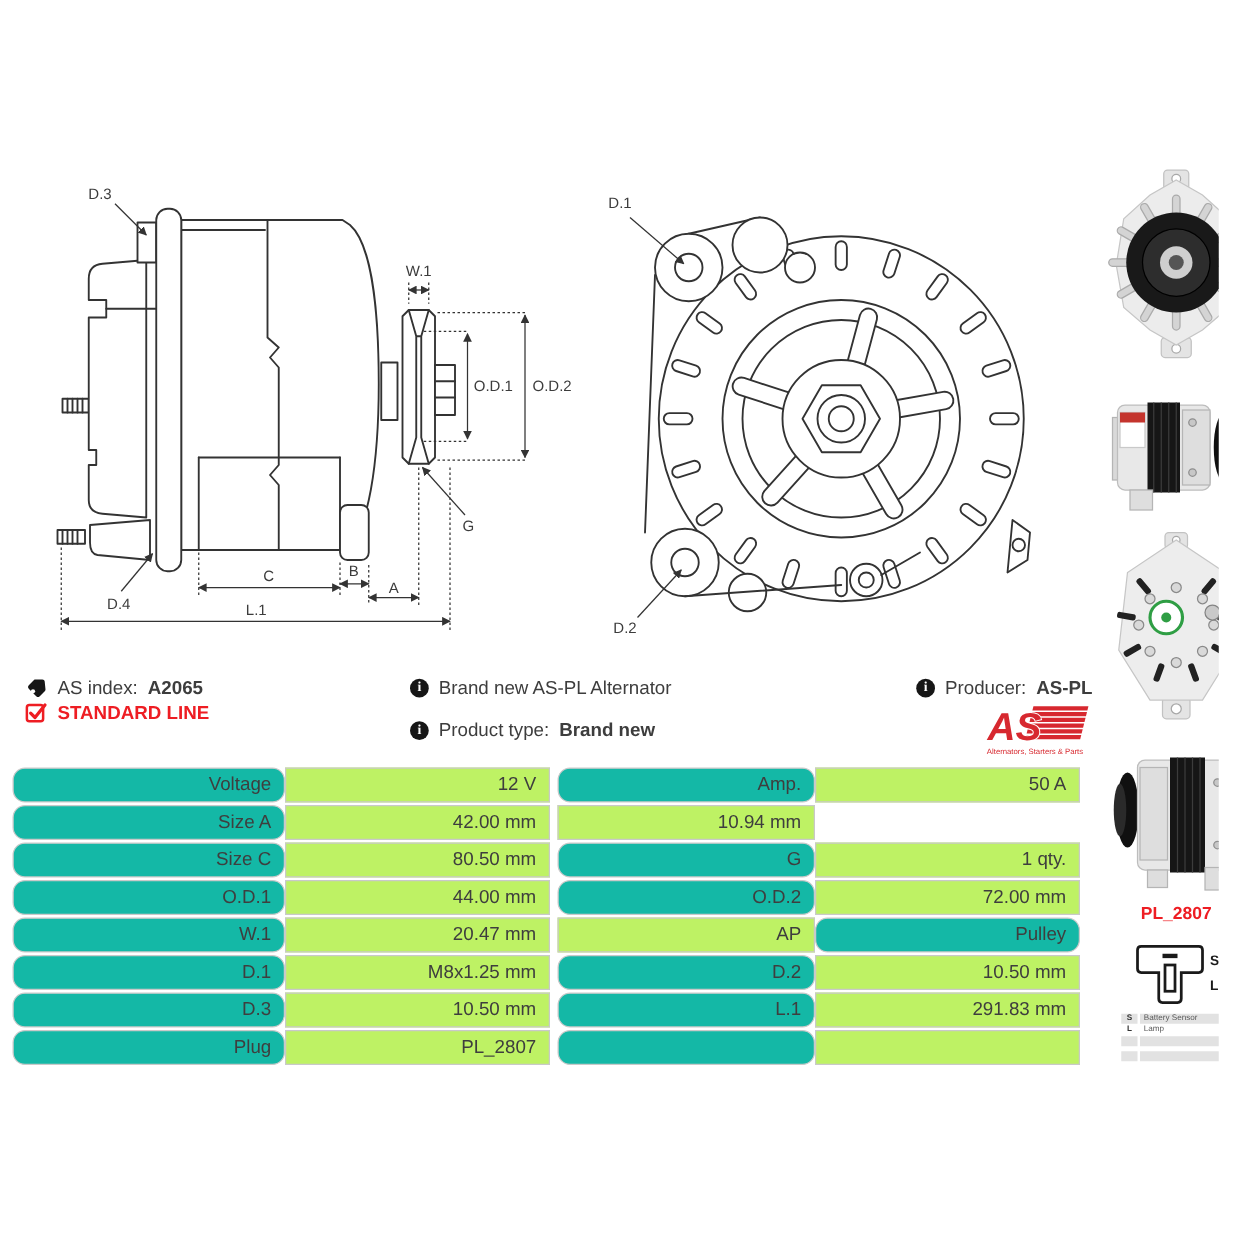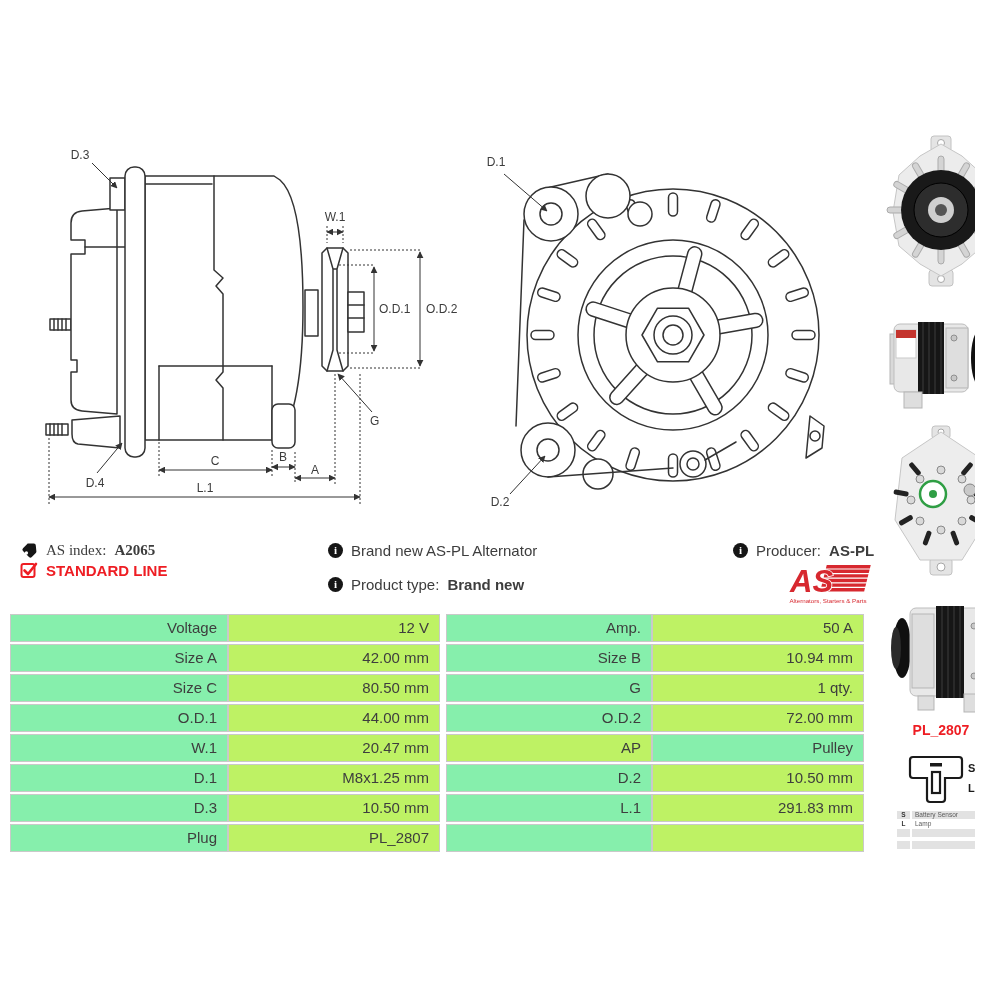--- a/index.html
+++ b/index.html
@@ -13,21 +13,21 @@
   .hitem b{font-weight:bold;}
   .red-bold{color:#ee1d23;font-weight:bold;}
   .info-ic{display:inline-flex;width:15px;height:15px;border-radius:50%;background:#161616;color:#fff;
            font-family:"Liberation Serif",serif;font-weight:bold;font-size:11px;line-height:15px;
            align-items:center;justify-content:center;flex:0 0 auto;}
   
   .spec{position:absolute;left:10px;top:614px;}
   .spec-row{display:grid;grid-template-columns:218px 212px 6px 206px 212px;margin-bottom:2px;}
   .cell{height:28px;line-height:26px;box-sizing:border-box;border:1px solid #c9c9c9;
         text-align:right;padding-right:10px;font-size:15px;color:#3e3e3e;overflow:hidden;}
-  .lcell{background:#86efac;}
+  .lcell{background:#14b8a6;border-radius:10px;}
   .vcell{background:#bef264;}
   .spacer{border:none;background:transparent;}
   
   .photo{position:absolute;left:884px;width:114px;}
   
   .plug-code{position:absolute;left:884px;top:722px;width:114px;text-align:center;
              font-size:14px;font-weight:bold;color:#ee1d23;}
   .legend{position:absolute;left:897px;top:811px;width:88px;font-size:6.5px;color:#5a5a5a;}
   .leg-row{display:flex;height:8px;line-height:8px;margin-bottom:1px;}
   .leg-pin{width:13px;margin-right:2px;text-align:center;font-weight:bold;color:#333;}
@@ -283,21 +283,21 @@
     <line x1="58" y1="20" x2="58" y2="112" stroke="#3c3c3c"></line>
     <line x1="64" y1="20" x2="64" y2="112" stroke="#3c3c3c"></line>
     <line x1="70" y1="20" x2="70" y2="112" stroke="#3c3c3c"></line>
     <line x1="76" y1="20" x2="76" y2="112" stroke="#3c3c3c"></line>
     <rect x="80" y="108" width="20" height="18" fill="#dedede" stroke="#b5b5b5"></rect>
     <rect x="34" y="110" width="16" height="14" fill="#dedede" stroke="#b5b5b5"></rect>
     <circle cx="90" cy="40" r="3" fill="#c7c7c7" stroke="#8f8f8f"></circle>
     <circle cx="90" cy="90" r="3" fill="#c7c7c7" stroke="#8f8f8f"></circle>
   </svg>
 
-  <div class="hitem" style="left:20px;top:540px;font-family:Liberation Serif, serif;">
+  <div class="hitem" style="left:20px;top:540px;">
     <svg width="18" height="18" viewBox="0 0 18 18">
       <path d="M10.6,1.6 a2,2 0 0 1 1.4,0.6 l4,4 a2,2 0 0 1 0,2.8 l-6,6 a2,2 0 0 1 -2.8,0 l-4,-4 A2,2 0 0 1 2.6,10.2 V4.2 a2,2 0 0 1 2,-2 Z" fill="#161616" transform="rotate(90 9 9)"></path>
       <circle cx="6.4" cy="12" r="1.7" fill="#fff"></circle>
     </svg>
     <span class="lbl">AS index:</span>
     <b>A2065</b>
   </div>
 
   <div class="hitem" style="left:328px;top:540px;">
     <span class="info-ic">i</span>
@@ -342,21 +342,20 @@
       <div class="cell lcell">Voltage</div>
       <div class="cell vcell">12 V</div>
       <div class="spacer"></div>
       <div class="cell lcell">Amp.</div>
       <div class="cell vcell">50 A</div>
     </div>
     <div class="spec-row">
       <div class="cell lcell">Size A</div>
       <div class="cell vcell">42.00 mm</div>
       <div class="spacer"></div>
-      <div class="cell lcell">Size B</div>
       <div class="cell vcell">10.94 mm</div>
     </div>
     <div class="spec-row">
       <div class="cell lcell">Size C</div>
       <div class="cell vcell">80.50 mm</div>
       <div class="spacer"></div>
       <div class="cell lcell">G</div>
       <div class="cell vcell">1 qty.</div>
     </div>
     <div class="spec-row">

